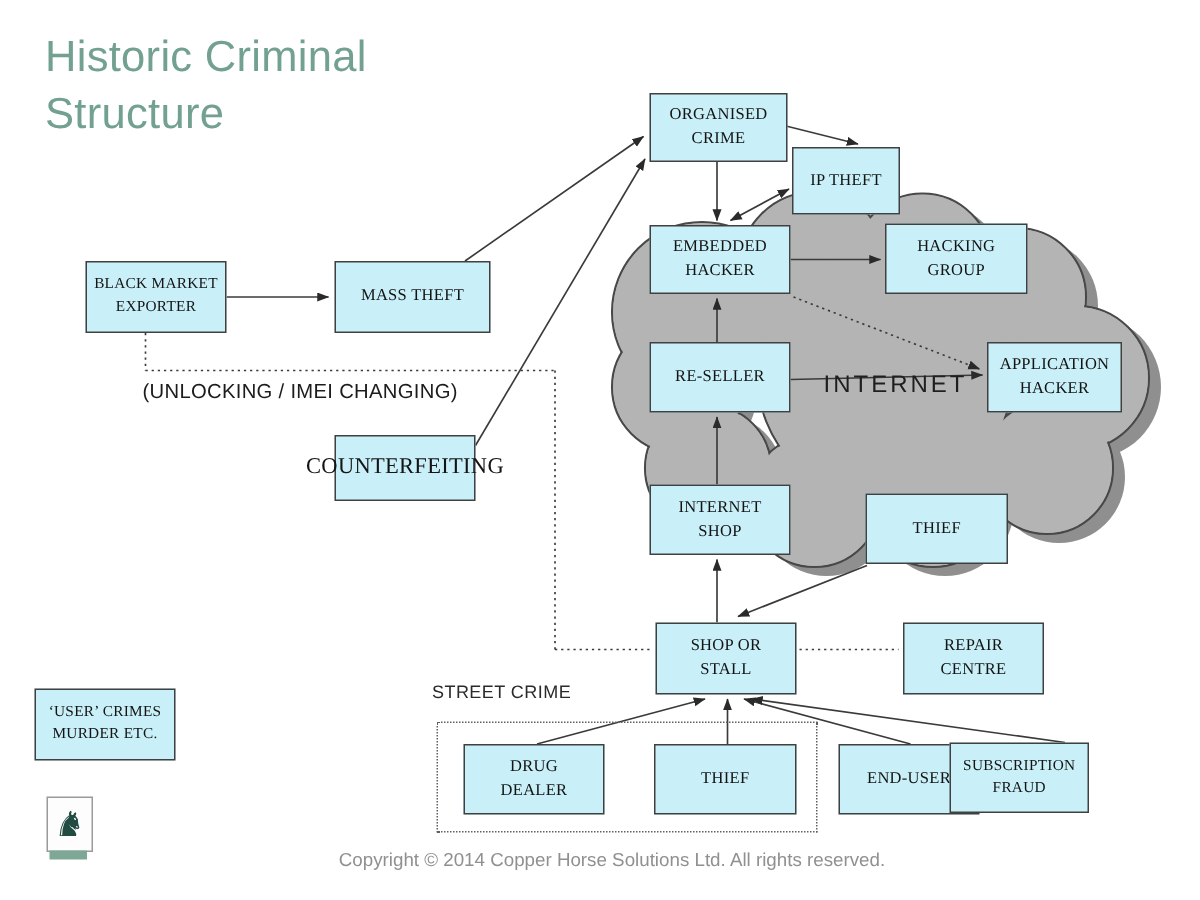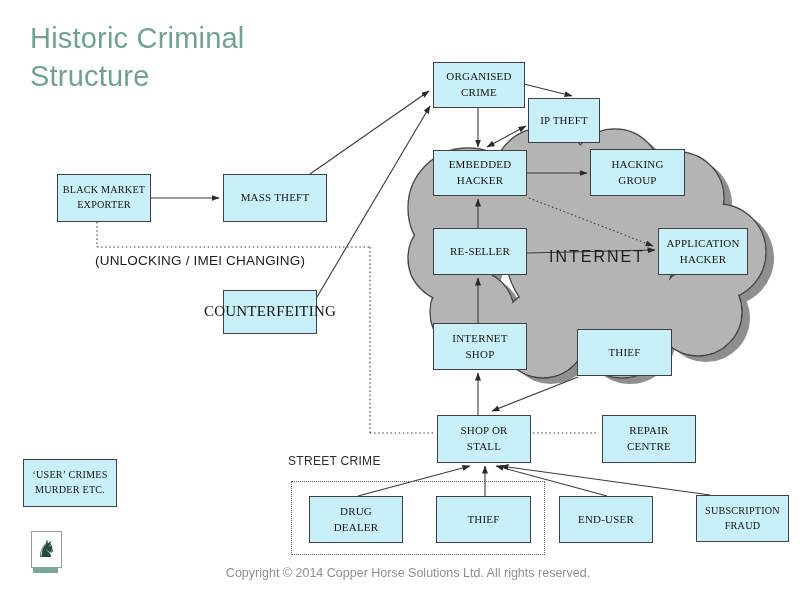--- a/index.html
+++ b/index.html
@@ -167,21 +167,21 @@
       <div class="node" style="left: 309px; top: 496px; width: 94px; height: 47px; font-size: 11px;">
         <span>DRUG</span>
         <span>DEALER</span>
       </div>
       <div class="node" style="left: 436px; top: 496px; width: 95px; height: 47px; font-size: 11px;">
         <span>THIEF</span>
       </div>
       <div class="node" style="left: 559px; top: 496px; width: 94px; height: 47px; font-size: 11px;">
         <span>END-USER</span>
       </div>
-      <div class="node" style="left: 696px; top: 495px; width: 93px; height: 47px; font-size: 10.2px;">
+      <div class="node" style="left: 633px; top: 495px; width: 93px; height: 47px; font-size: 10.2px;">
         <span>SUBSCRIPTION</span>
         <span>FRAUD</span>
       </div>
       <div class="node" style="left: 23px; top: 459px; width: 94px; height: 48px; font-size: 10.2px;">
         <span>‘USER’ CRIMES</span>
         <span>MURDER ETC.</span>
       </div>
     </div>
 
   <div id="internet-label" class="annotation" style="left:549px;top:248px;width:90px;text-align:center;">INTERNET</div>

